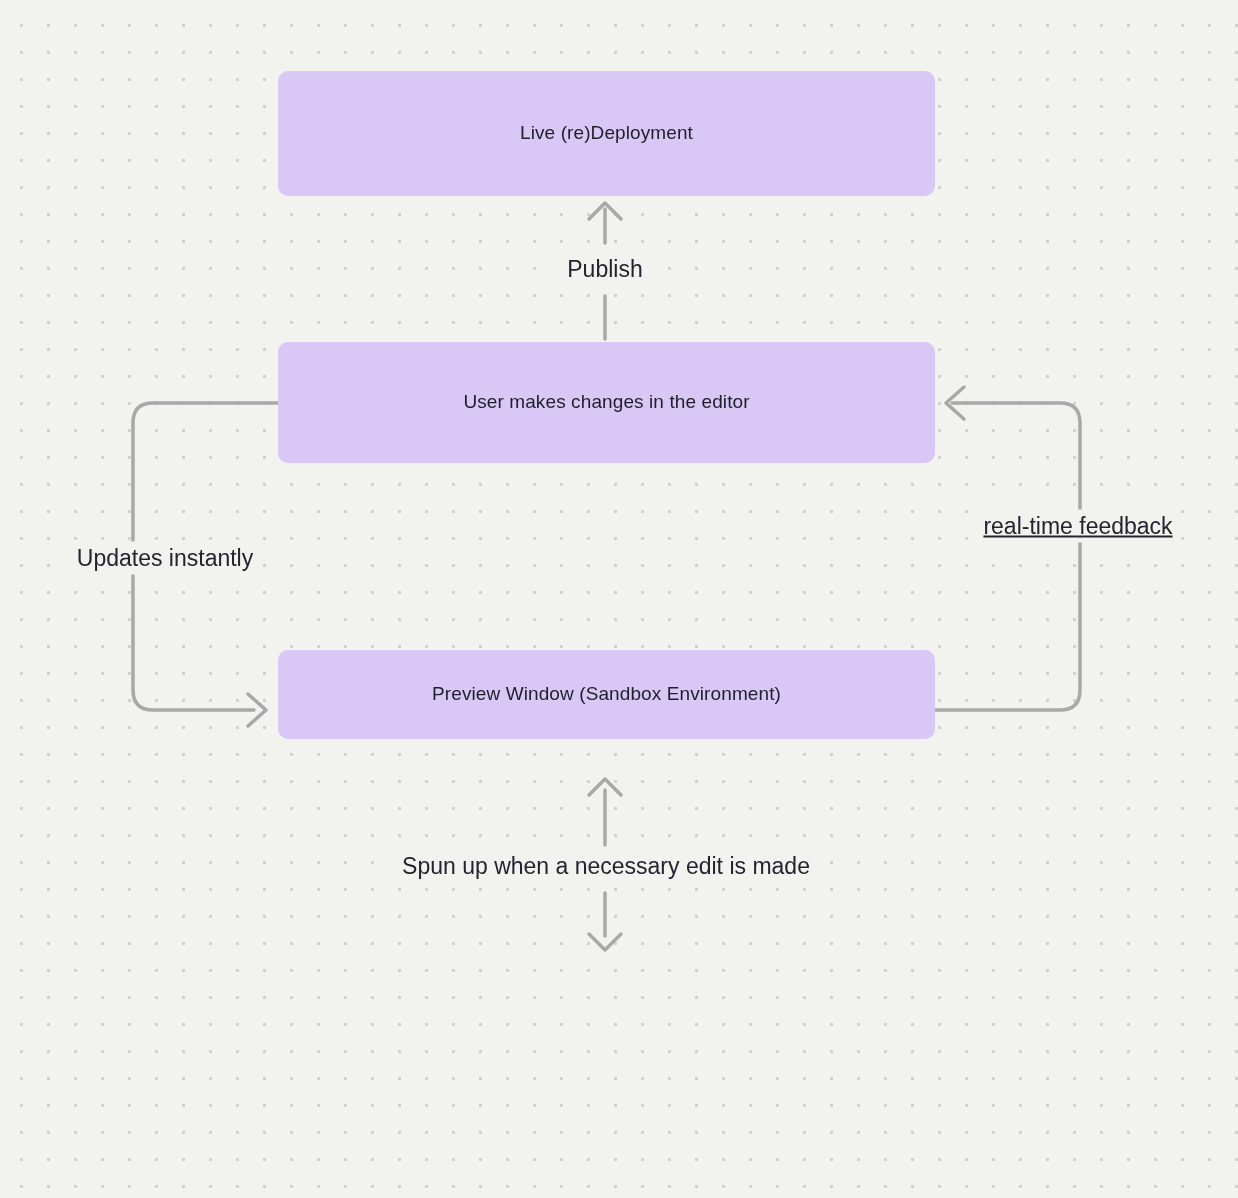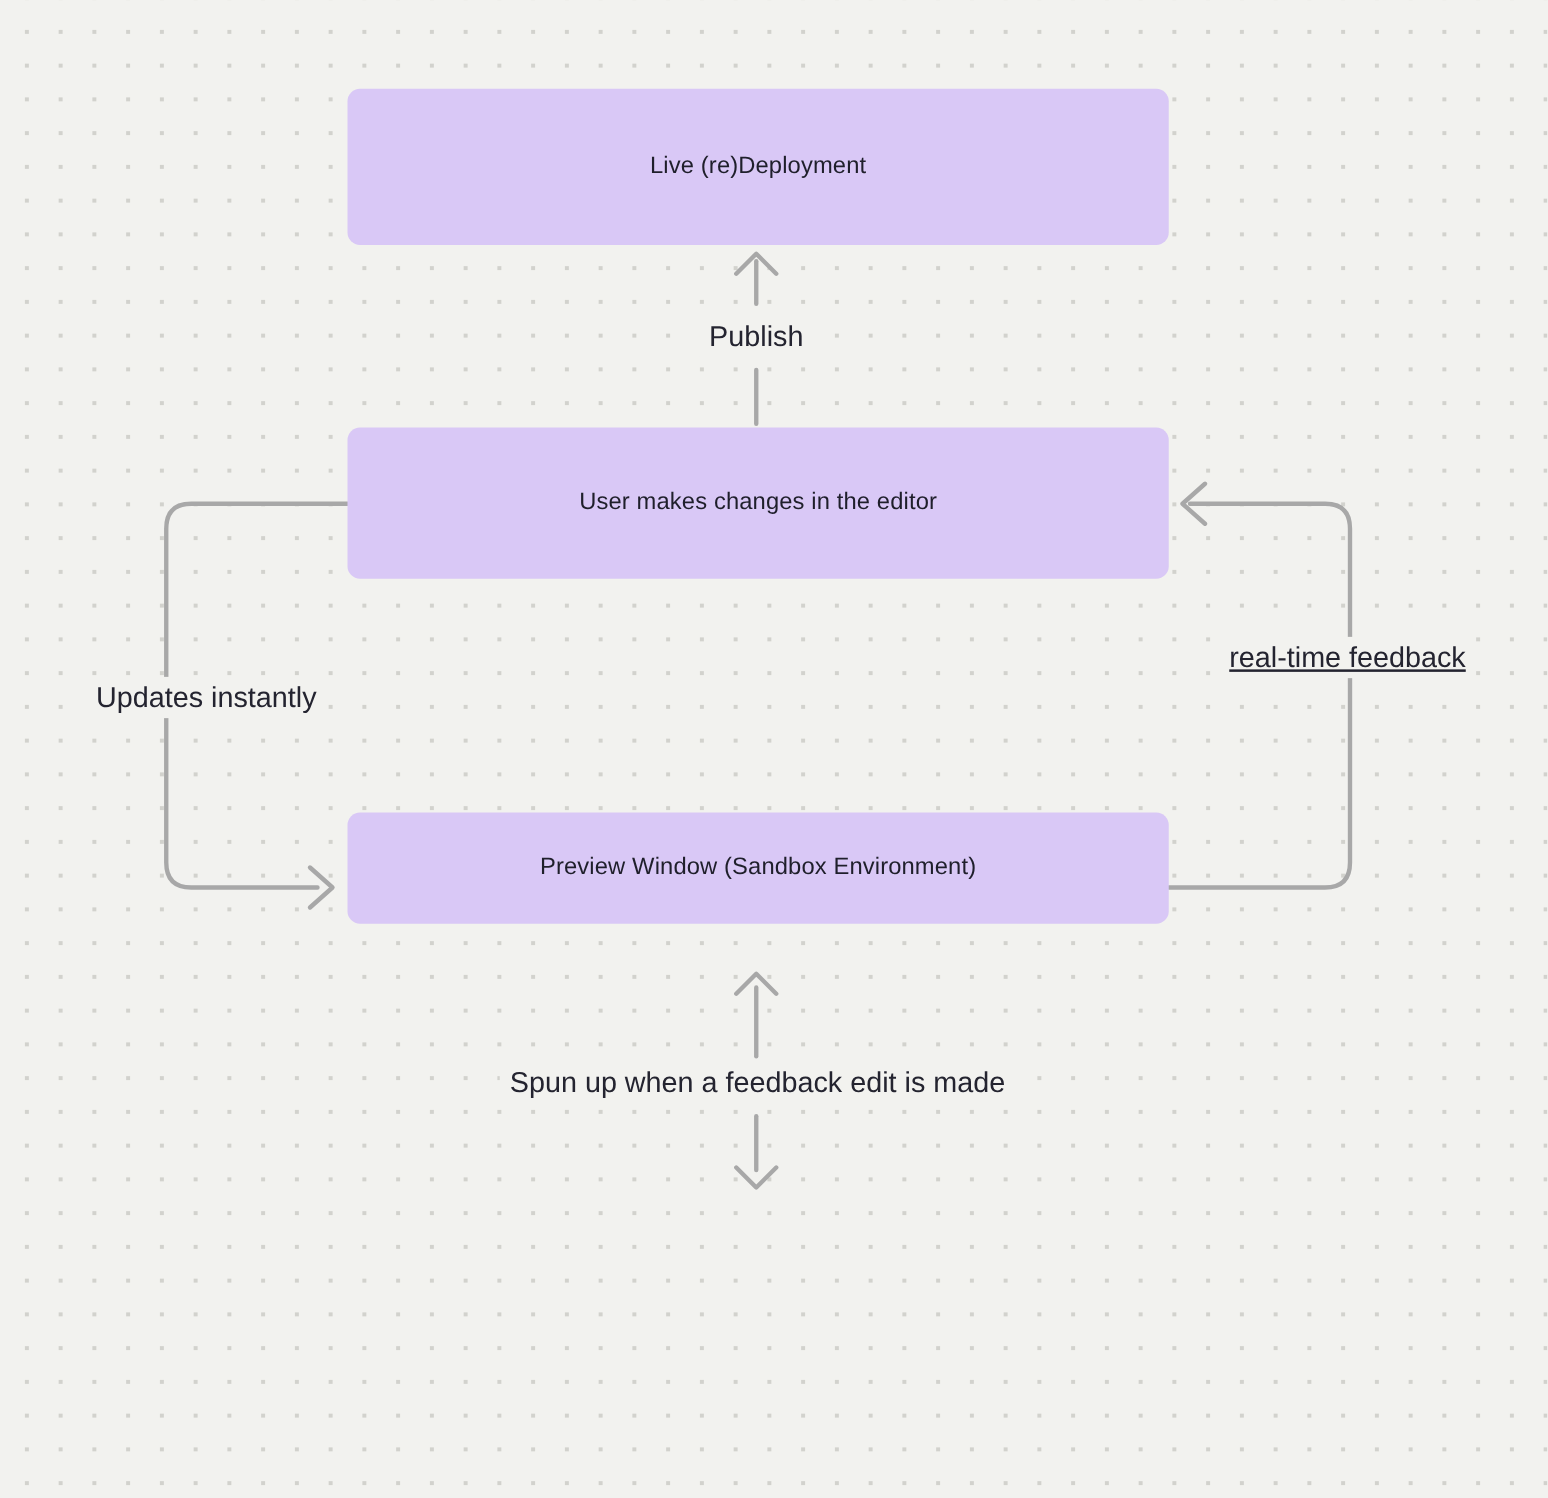--- a/index.html
+++ b/index.html
@@ -119,15 +119,15 @@
   </div>
 
   <div class="node node-preview">
     <span class="label">Preview Window (Sandbox Environment)</span>
   </div>
 
 
   <div class="edge-label edge-label-publish">Publish</div>
   <div class="edge-label edge-label-updates">Updates instantly</div>
   <div class="edge-label edge-label-feedback">real-time feedback</div>
-  <div class="edge-label edge-label-spunup">Spun up when a feedback edit is made</div>
+  <div class="edge-label edge-label-spunup">Spun up when a necessary edit is made</div>
 
 </div>
 
 </body></html>

